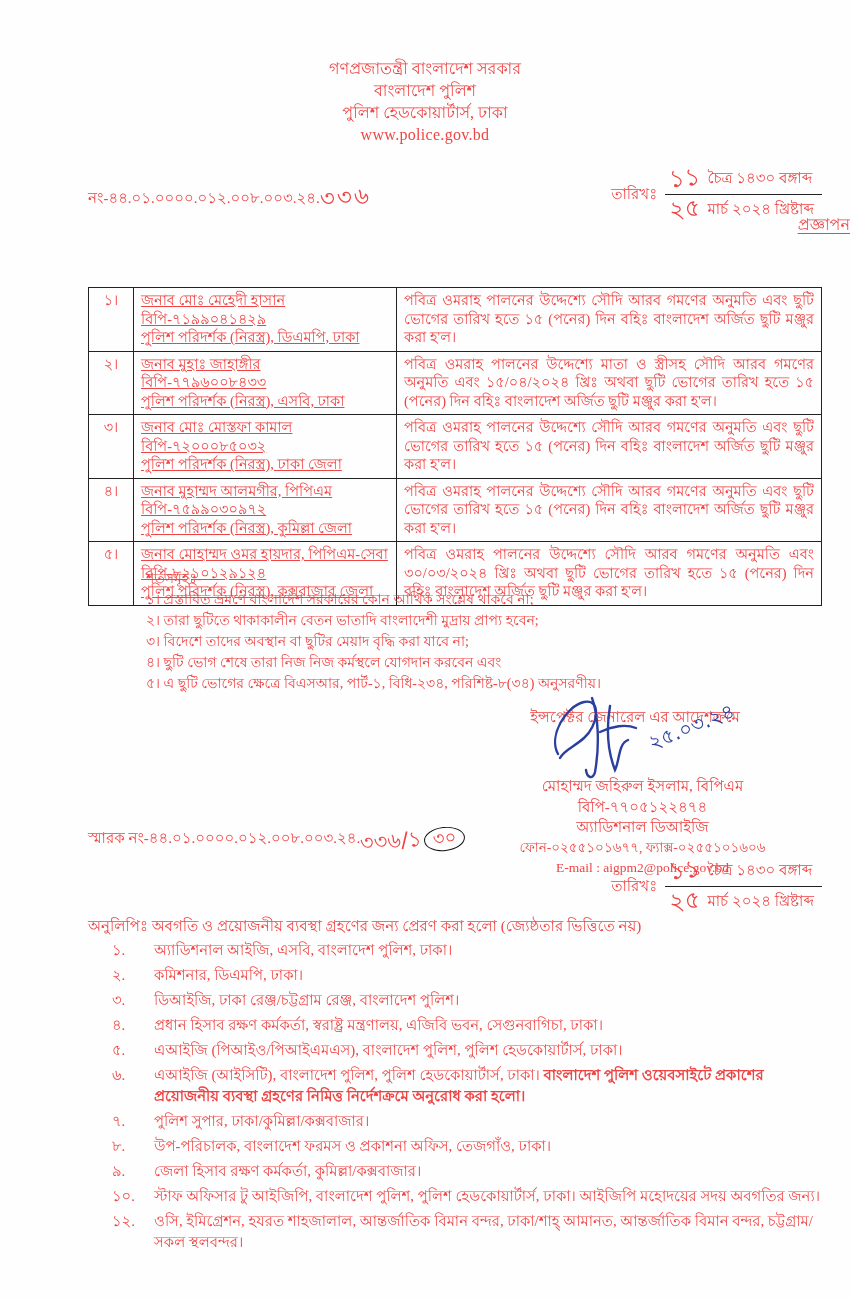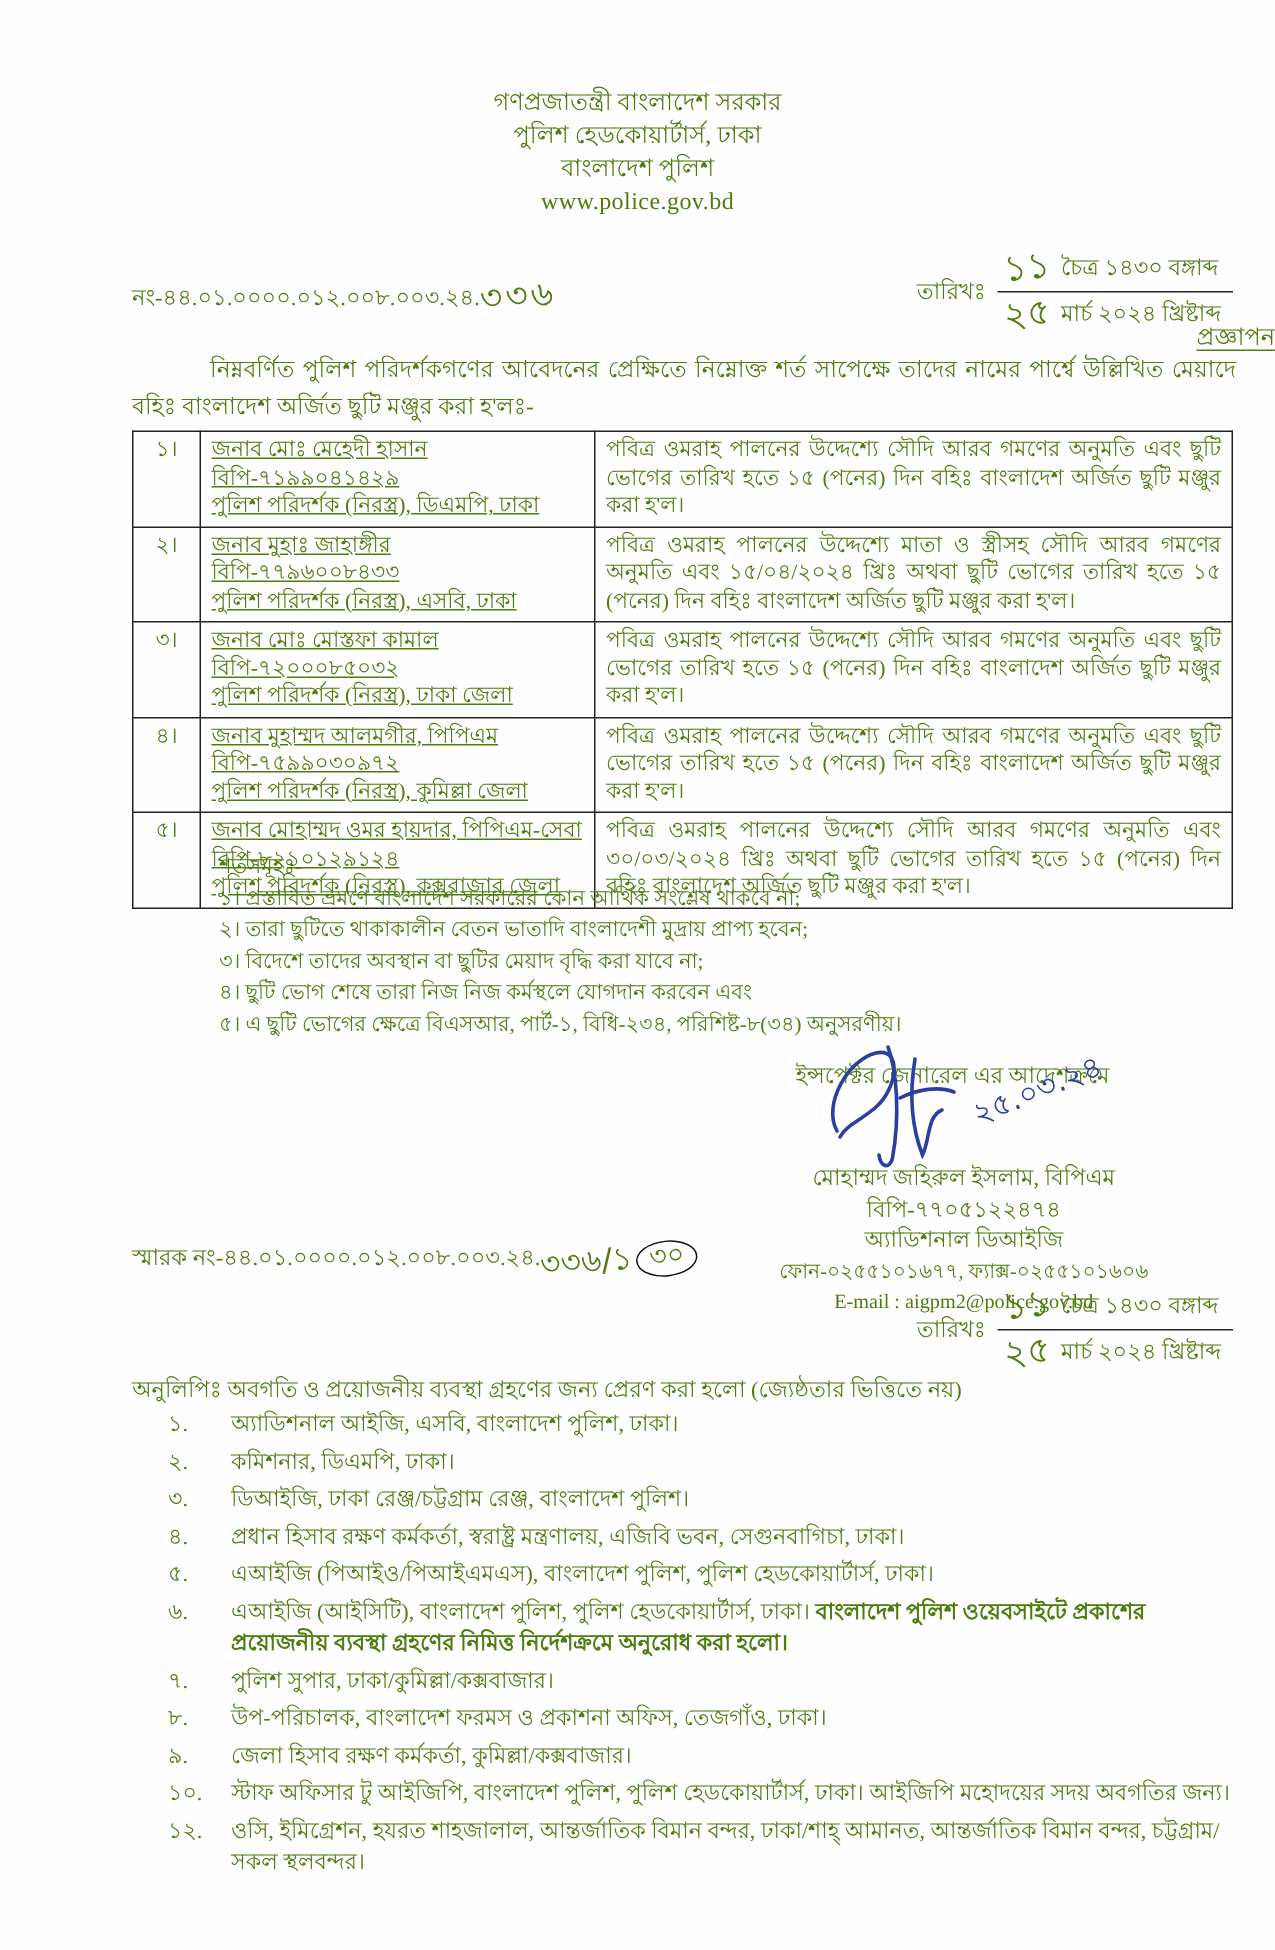--- a/index.html
+++ b/index.html
@@ -1,17 +1,17 @@
 <!DOCTYPE html>
 <html lang="bn"><head>
 <meta charset="utf-8">
 <style>
   html,body{margin:0;padding:0;background:#e8e8e8;}
   .page{position:relative;width:850px;height:1300px;background:#fefefe;margin:0 auto;
-        font-family:"Liberation Serif","DejaVu Serif",serif;color:#4d7c0f;overflow:hidden;}
+        font-family:"Liberation Serif","DejaVu Serif",serif;color:#ef4444;overflow:hidden;}
   .abs{position:absolute;}
   
   .header{top:58px;left:0;right:0;text-align:center;line-height:22px;font-size:16px;}
   .header .site{font-size:16px;letter-spacing:.3px;}
   
   .memo-left{font-size:15px;white-space:nowrap;}
   .ink{font-family:"DejaVu Sans",sans-serif;display:inline-block;}
   .ink-num{font-size:23px;line-height:10px;transform:rotate(-4deg);letter-spacing:2px;position:relative;top:2px;}
   .date-block{display:flex;align-items:center;gap:8px;font-size:15px;}
   .frac{display:inline-block;}
@@ -51,22 +51,22 @@
   .datepos2{top:858px;right:28px;position:absolute;}
   .memo1{top:186px;left:88px;position:absolute;}
 </style>
 </head>
 <body>
 
 <div class="page">
 
   <div class="abs header">
     <div>গণপ্রজাতন্ত্রী বাংলাদেশ সরকার</div>
+    <div>বাংলাদেশ পুলিশ</div>
     <div>পুলিশ হেডকোয়ার্টার্স, ঢাকা</div>
-    <div>বাংলাদেশ পুলিশ</div>
     <div class="site">www.police.gov.bd</div>
   </div>
 
   <div class="memo1 memo-left">
     <span>নং-৪৪.০১.০০০০.০১২.০০৮.০০৩.২৪.</span><span class="ink ink-num">৩৩৬</span>
   </div>
 
   <div class="datepos1 date-block">
     <span>তারিখঃ</span>
     <span class="frac">
@@ -76,21 +76,20 @@
       <span class="frac-bottom" style="display:block;">
         <span class="ink hand">২৫</span><span>মার্চ ২০২৪ খ্রিষ্টাব্দ</span>
       </span>
     </span>
   </div>
 
   <div class="abs title-wrap">
     <span>প্রজ্ঞাপন</span>
   </div>
 
-  <div class="abs intro">নিম্নবর্ণিত পুলিশ পরিদর্শকগণের আবেদনের প্রেক্ষিতে নিম্নোক্ত শর্ত সাপেক্ষে তাদের নামের পার্শ্বে উল্লিখিত মেয়াদে বহিঃ বাংলাদেশ অর্জিত ছুটি মঞ্জুর করা হ'লঃ-</div>
 
   <table class="leave">
     <tbody>
     <tr>
       <td class="sl">১।</td>
       <td class="officer">
             <div>জনাব মোঃ মেহেদী হাসান</div>
             <div>বিপি-৭১৯৯০৪১৪২৯</div>
             <div>পুলিশ পরিদর্শক (নিরস্ত্র), ডিএমপি, ঢাকা</div>
           </td>

